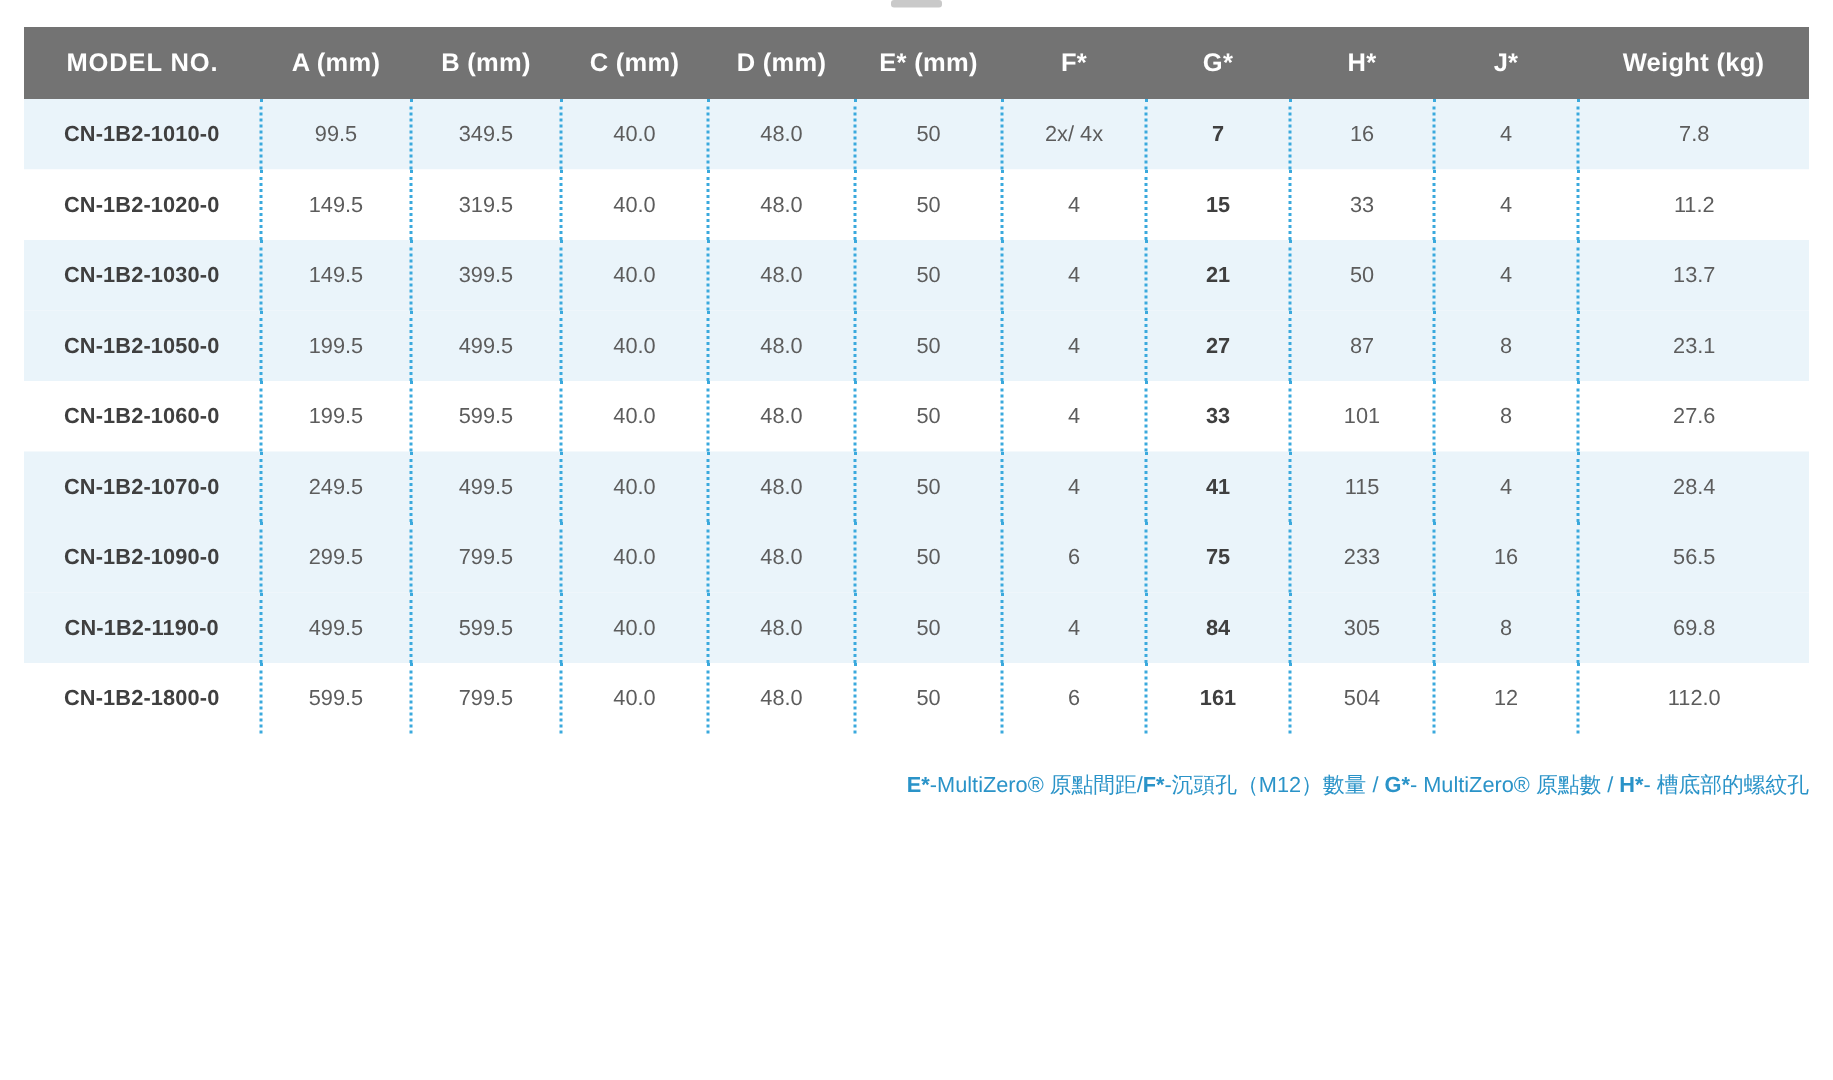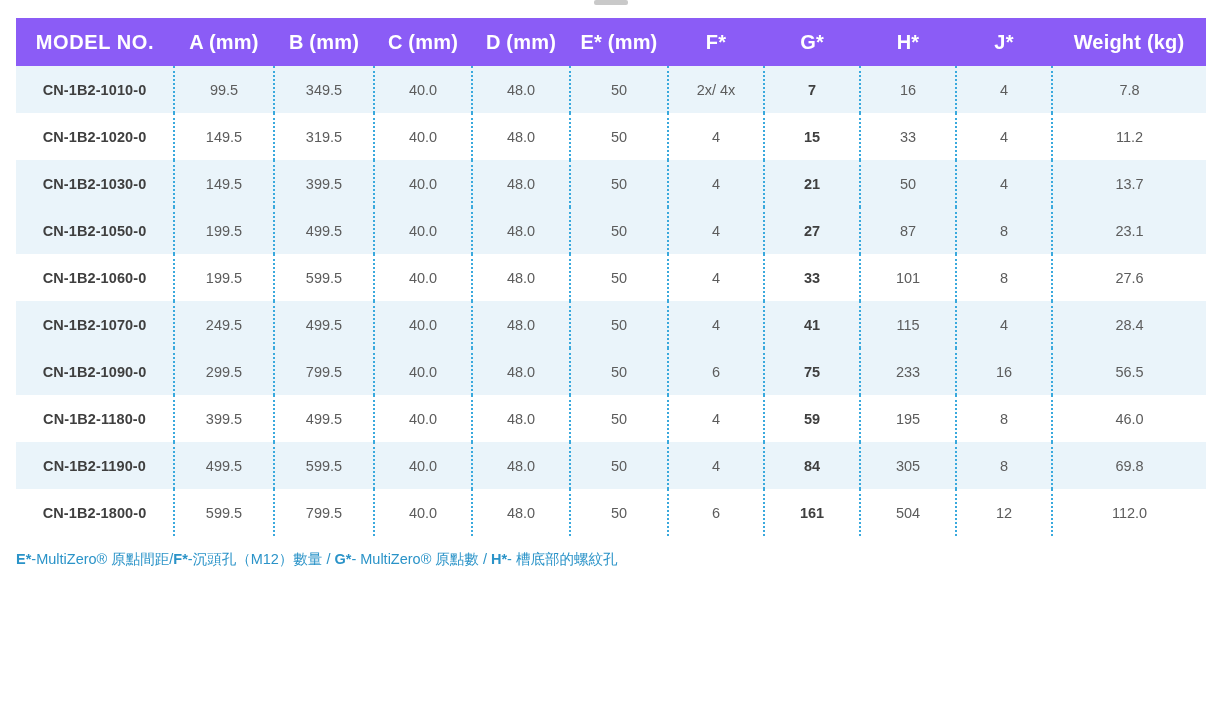--- a/index.html
+++ b/index.html
@@ -20,23 +20,23 @@
     height: 720px;
     box-sizing: border-box;
     padding: 18px 16px 0 16px;
   }
   .spec-table {
     width: 1190px;
     border-collapse: collapse;
     table-layout: fixed;
   }
   .spec-table th {
-    background: #8b5cf6;
+    background: #737373;
     color: #ffffff;
-    font-size: 20px;
+    font-size: 17px;
     font-weight: 600;
     height: 46px;
     text-align: center;
     vertical-align: middle;
     letter-spacing: 0.2px;
     border: none;
   }
   .spec-table th.model-col {
     letter-spacing: 0.6px;
   }
@@ -73,23 +73,23 @@
   col.c-c { width: 98px; }
   col.c-d { width: 98px; }
   col.c-e { width: 98px; }
   col.c-f { width: 96px; }
   col.c-g { width: 96px; }
   col.c-h { width: 96px; }
   col.c-j { width: 96px; }
   col.c-w { width: 154px; }
 
   .footnote {
-    margin-top: 10px;
+    margin-top: 22px;
     width: 1190px;
-    text-align: left;
+    text-align: right;
     color: #2a93c8;
     font-size: 14.5px;
     line-height: 1.8;
     font-family: "Liberation Sans", sans-serif;
   }
   .footnote .ln2 { display: block; }
   .footnote b { font-weight: 700; }
   .top-nub {
     position: absolute;
     top: 0;
@@ -221,33 +221,20 @@
         <td>799.5</td>
         <td>40.0</td>
         <td>48.0</td>
         <td>50</td>
         <td>6</td>
         <td class="gcol">75</td>
         <td>233</td>
         <td>16</td>
         <td>56.5</td>
       </tr>
-      <tr>
-        <td class="model">CN-1B2-1180-0</td>
-        <td>399.5</td>
-        <td>499.5</td>
-        <td>40.0</td>
-        <td>48.0</td>
-        <td>50</td>
-        <td>4</td>
-        <td class="gcol">59</td>
-        <td>195</td>
-        <td>8</td>
-        <td>46.0</td>
-      </tr>
       <tr class="alt">
         <td class="model">CN-1B2-1190-0</td>
         <td>499.5</td>
         <td>599.5</td>
         <td>40.0</td>
         <td>48.0</td>
         <td>50</td>
         <td>4</td>
         <td class="gcol">84</td>
         <td>305</td>

